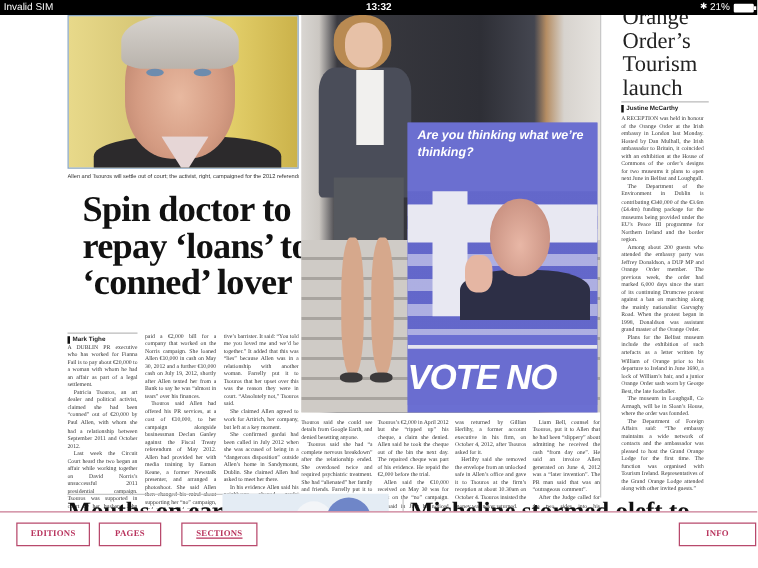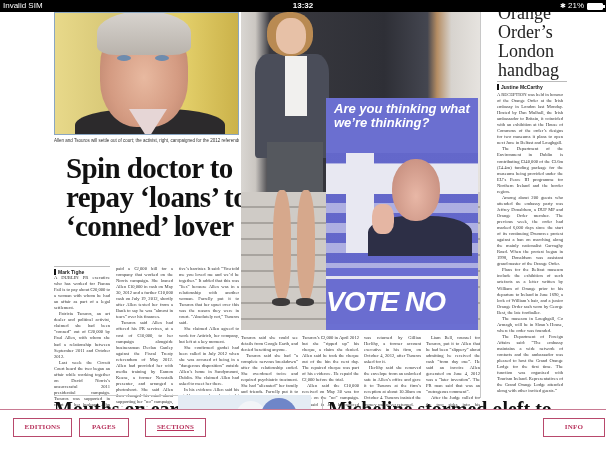--- a/index.html
+++ b/index.html
@@ -64,21 +64,21 @@
   .poster .band { position: absolute; left: 0; top: 0; width: 152px; height: 55px; background: #6b6fd0; }
   .poster .cross-h { position: absolute; left: 0; top: 66px; width: 152px; height: 30px; background: #e8e8f2; }
   .poster .cross-v { position: absolute; left: 20px; top: 55px; width: 28px; height: 100px; background: #e8e8f2; }
   .poster .stripes { position: absolute; left: 0; top: 55px; width: 152px; height: 115px;
     background: repeating-linear-gradient(180deg, #5d61c4 0px, #5d61c4 10px, #e3e3ef 10px, #e3e3ef 20px); opacity: 0.55; }
   .poster .man-head { position: absolute; left: 66px; top: 61px; width: 48px; height: 62px; border-radius: 48%;
     background: radial-gradient(ellipse at 50% 60%, #e8b7a6 0%, #cc9585 70%, #b27a6e 100%); }
   .poster .man-body { position: absolute; left: 42px; top: 118px; width: 104px; height: 40px; background: #2d2f46; border-radius: 40% 40% 0 0; }
   .poster .hand { position: absolute; left: 46px; top: 106px; width: 22px; height: 30px; border-radius: 40%; background: #e5b6a3; }
   .poster-question { position: absolute; left: 8px; top: 4px; width: 144px; font-family: "Liberation Sans", sans-serif; font-style: italic; font-weight: bold;
-    font-size: 13px; line-height: 14px; color: #ffffff; }
+    font-size: 10px; line-height: 14px; color: #ffffff; }
   .poster-vote { position: absolute; left: 0; top: 178px; width: 152px; height: 48px; background: #6a6dd0; border-top: 3px solid #e4e4ef;
     font-family: "Liberation Sans", sans-serif; font-style: italic; font-weight: bold; color: #fff; font-size: 28px; line-height: 46px; letter-spacing: -1px; }
 
   
   .right-rule { position: absolute; left: 480px; top: 0; width: 1px; height: 386px; background: #c8c8c8; }
   .right-headline { position: absolute; left: 498px; top: -8px; width: 108px; font-family: "Liberation Serif", serif; font-size: 18px; line-height: 19px; color: #222; }
   .right-byline { position: absolute; left: 497px; top: 69px; width: 70px; border-top: 1px solid #bbb; padding-top: 2px;
     font-family: "Liberation Sans", sans-serif; font-size: 5px; font-weight: bold; color: #222; display: flex; align-items: center; gap: 2px; }
 
   
@@ -194,21 +194,21 @@
     <p class="first">was returned by Gillian Herlihy, a former account executive in his firm, on October 4, 2012, after Tsouros asked for it.</p>
     <p>Herlihy said she removed the envelope from an unlocked safe in Allen’s office and gave it to Tsouros at the firm’s reception at about 10.30am on October 4. Tsouros insisted the money was never returned.</p>
     <p>Gareth Dunlop, an event planner from Belfast, testified he was with Tsouros in meetings from 9.30pm to 4pm that day.</p>
   </div>
   <div class="col" style="left:426px; top:323px; width:54px; height:73px;">
     <p>Liam Bell, counsel for Tsouros, put it to Allen that he had been “slippery” about admitting he received the cash “from day one”. He said an invoice Allen generated on June 4, 2012 was a “later invention”. The PR man said that was an “outrageous comment”.</p>
     <p>After the Judge called for the two sides into his chambers, the parties decided to settle. The case can be re-entered if the terms are not met by May 1, 2015.</p>
   </div>
 
   <div class="right-rule"></div>
-  <div class="right-headline">Orange Order’s London handbag</div>
+  <div class="right-headline">Orange Order’s Tourism launch</div>
   <div class="right-byline">
     <span class="byline-bar"></span>
     <span>Justine McCarthy</span>
   </div>
   <div class="col" style="left:497px; top:80px; width:66px; height:306px;">
     <p class="first">A RECEPTION was held in honour of the Orange Order at the Irish embassy in London last Monday. Hosted by Dan Mulhall, the Irish ambassador to Britain, it coincided with an exhibition at the House of Commons of the order’s designs for two museums it plans to open next June in Belfast and Loughgall.</p>
     <p>The Department of the Environment in Dublin is contributing €340,000 of the €3.6m (£4.4m) funding package for the museums being provided under the EU’s Peace III programme for Northern Ireland and the border region.</p>
     <p>Among about 200 guests who attended the embassy party was Jeffrey Donaldson, a DUP MP and Orange Order member. The previous week, the order had marked 6,000 days since the start of its continuing Drumcree protest against a ban on marching along the mainly nationalist Garvaghy Road. When the protest began in 1998, Donaldson was assistant grand master of the Orange Order.</p>
     <p>Plans for the Belfast museum include the exhibition of such artefacts as a letter written by William of Orange prior to his departure to Ireland in June 1690, a lock of William’s hair, and a junior Orange Order sash worn by George Best, the late footballer.</p>
     <p>The museum in Loughgall, Co Armagh, will be in Sloan’s House, where the order was founded.</p>

